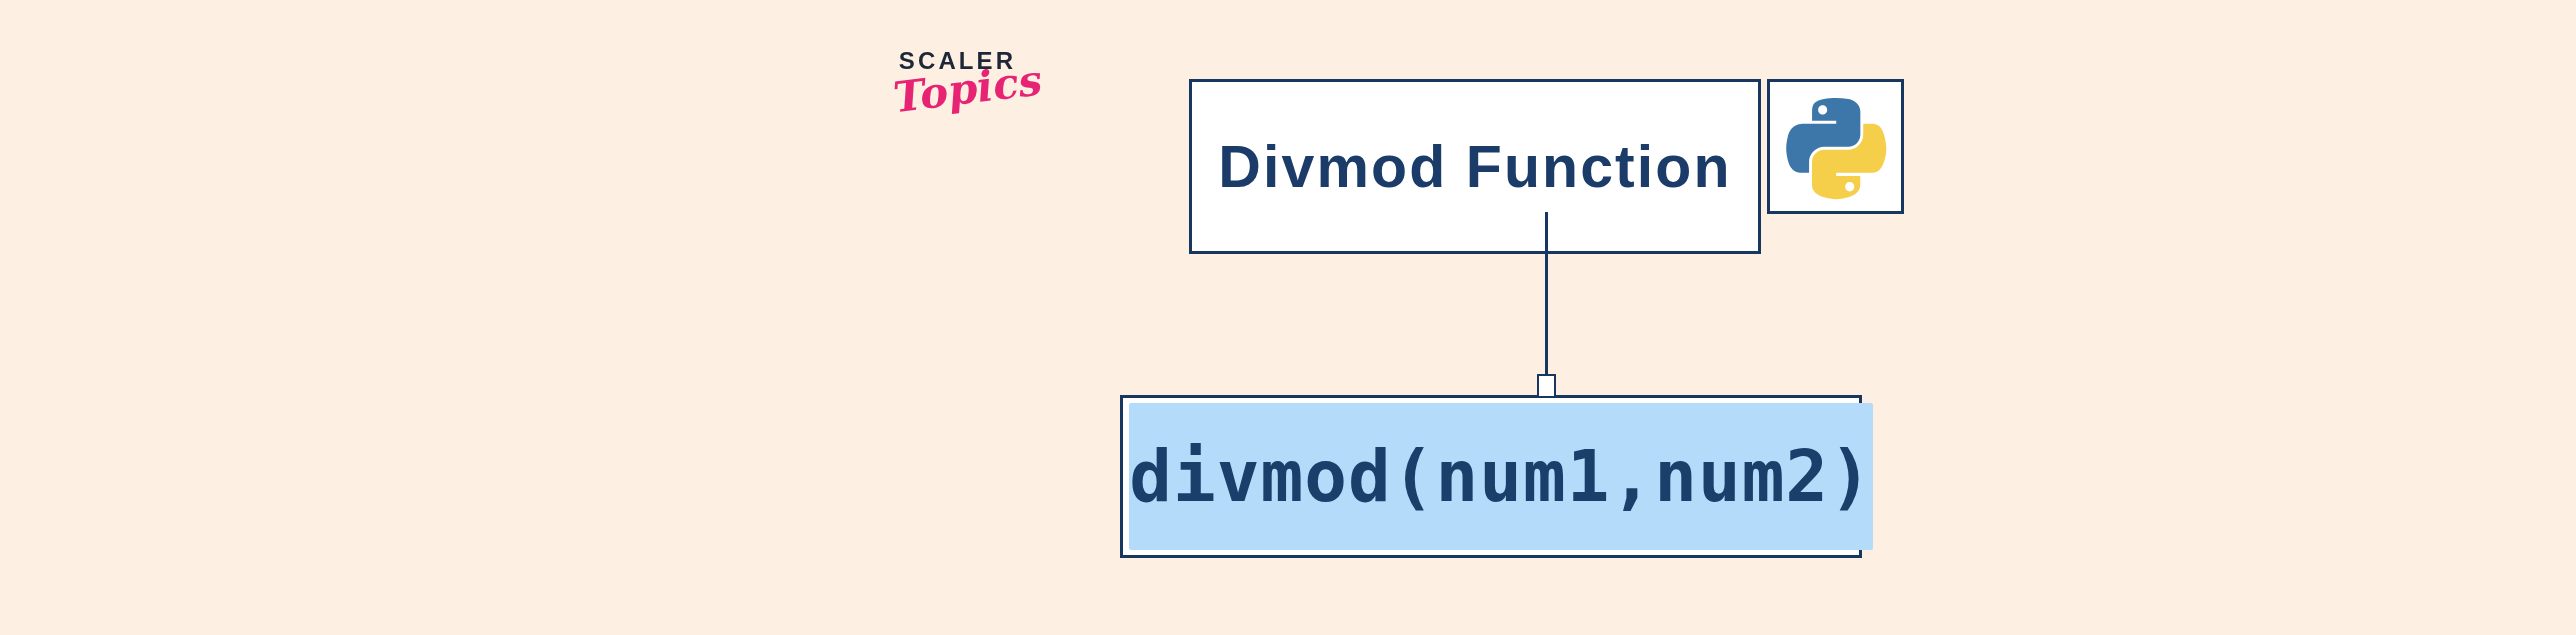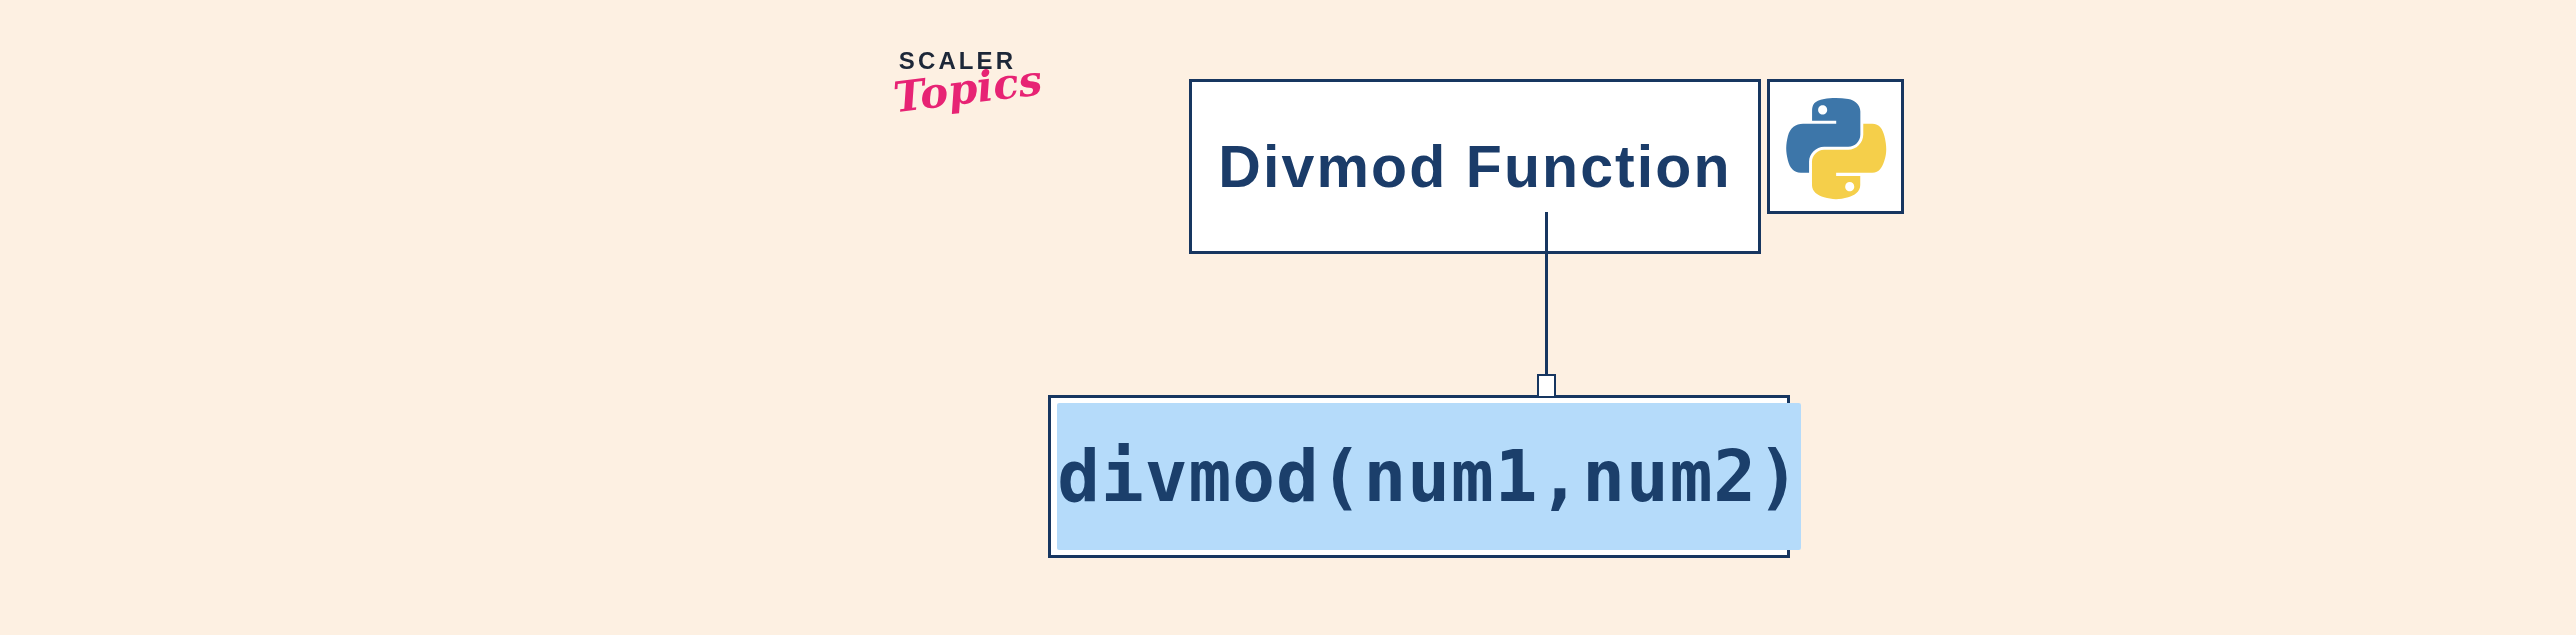--- a/index.html
+++ b/index.html
@@ -107,21 +107,21 @@
     height: 24px;
     box-sizing: border-box;
     background: var(--card-white, #ffffff);
     border: 2.6px solid var(--navy, #173660);
     z-index: 2;
   }
 
   
   .code-card {
     position: absolute;
-    left: 1048px;
+    left: 1120px;
     top: 395px;
     width: 742px;
     height: 163px;
     box-sizing: border-box;
     background: var(--card-white, #ffffff);
     border: 3.1px solid var(--navy, #173660);
     padding: 5.2px 6.2px;
     display: flex;
     z-index: 1;
   }

